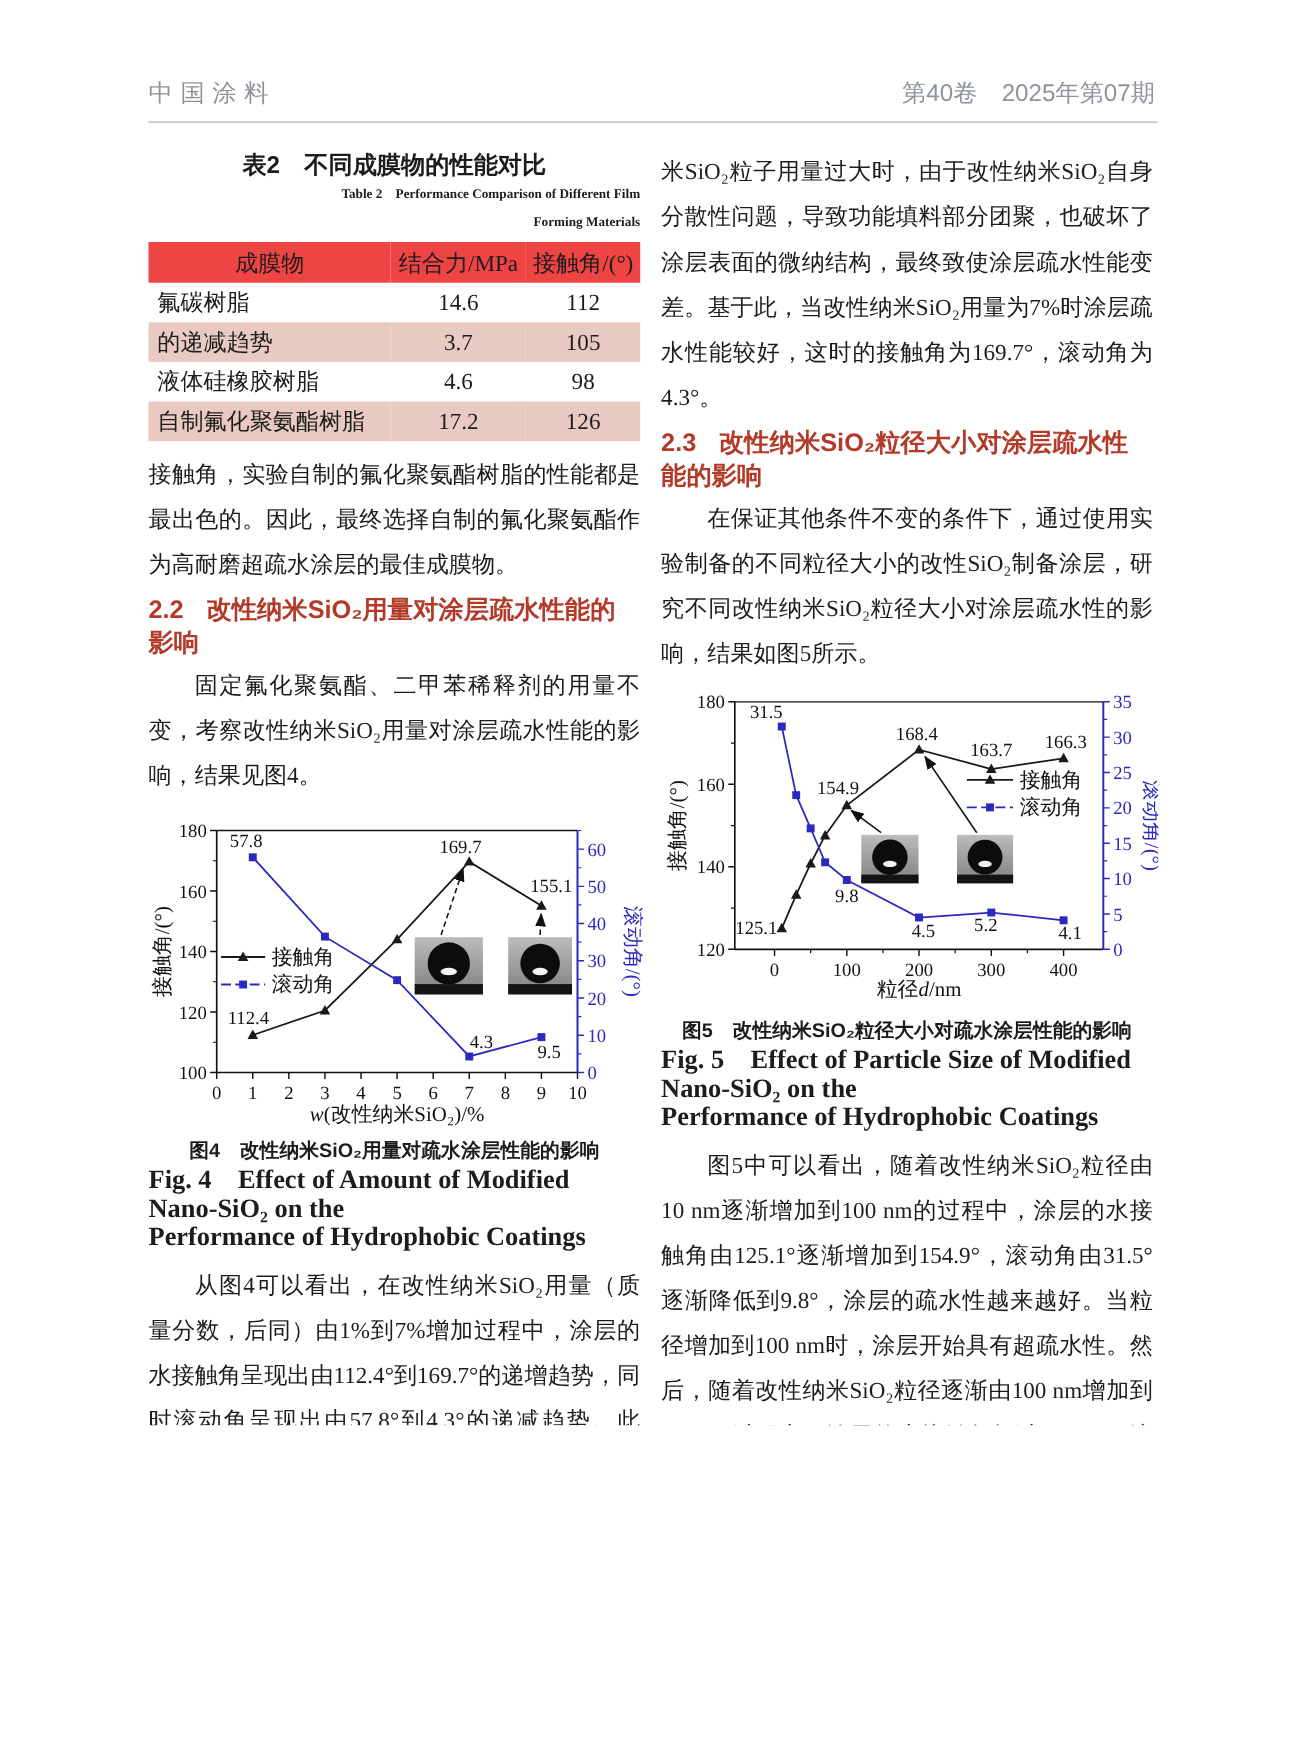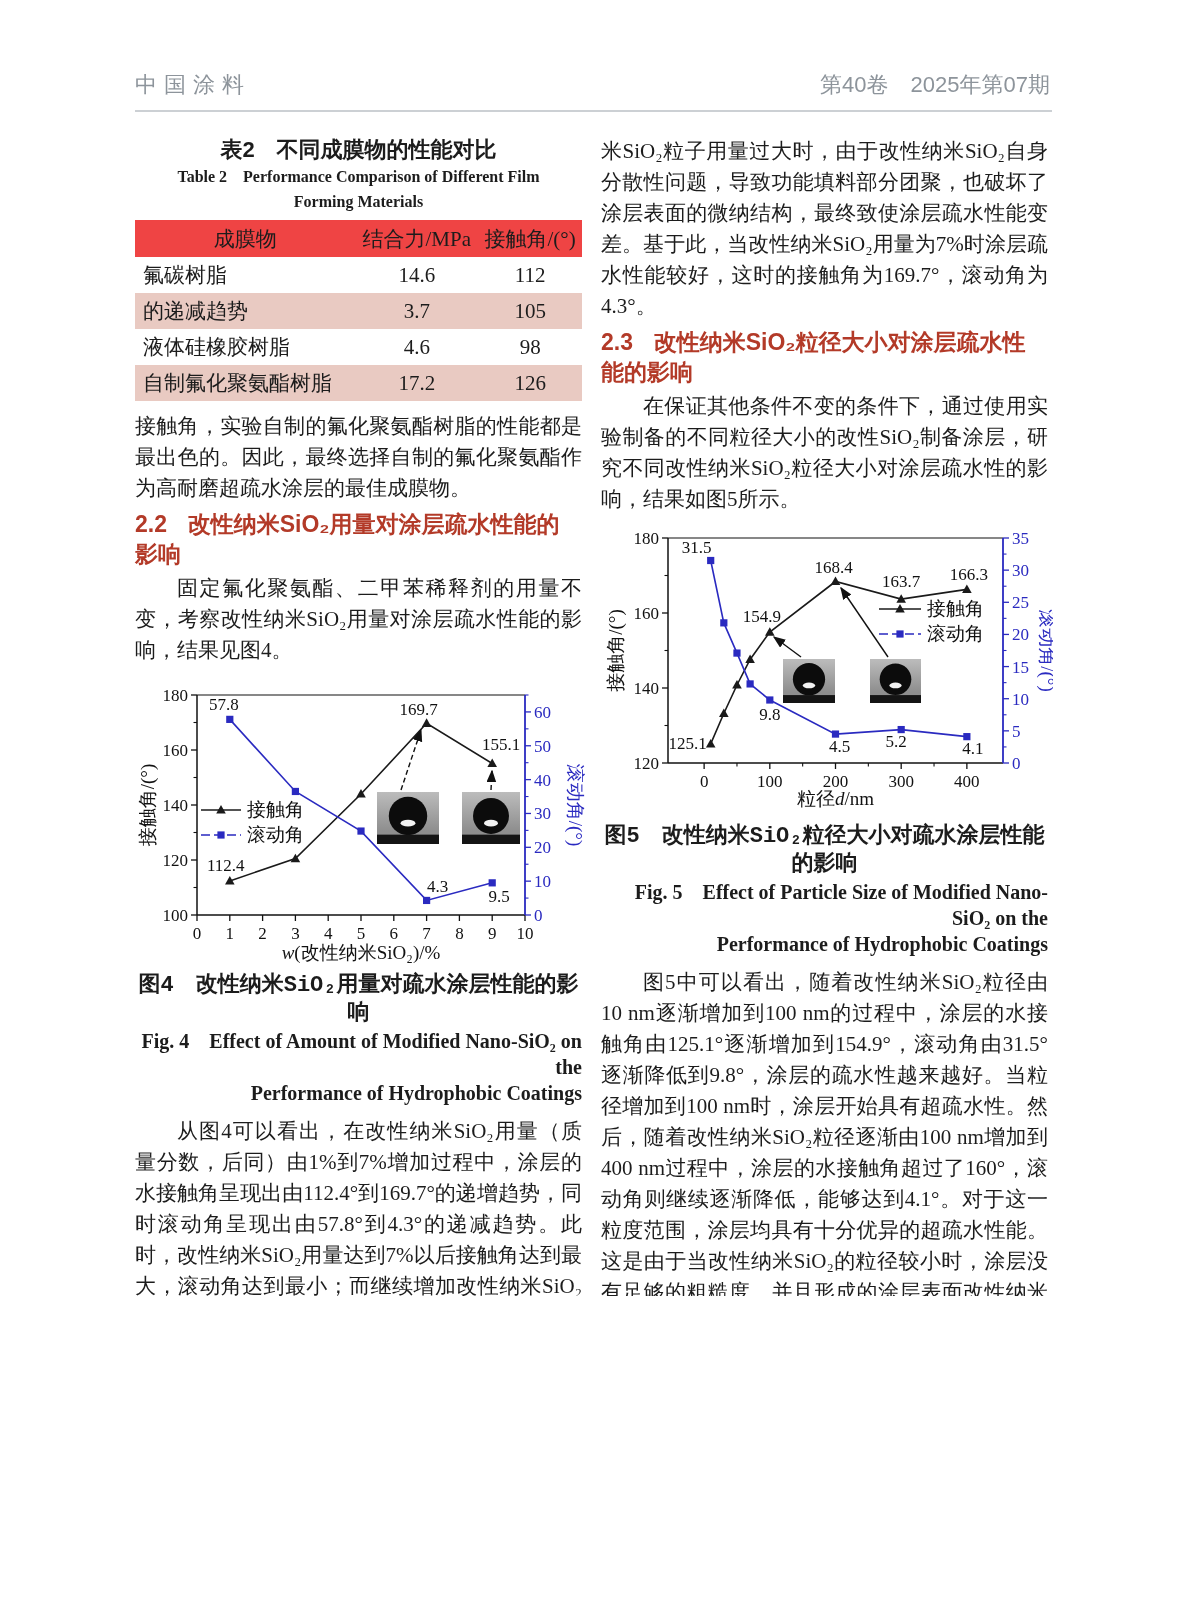--- a/index.html
+++ b/index.html
@@ -5,40 +5,40 @@
   html,body{margin:0;padding:0;background:#ffffff;}
   .page{position:relative;width:1187px;height:1296px;background:#fff;overflow:hidden;
         font-family:"Liberation Serif",serif;color:#1c1c1c;}
   .page-header{display:flex;justify-content:space-between;align-items:flex-end;
         padding:70px 137px 10px 135px;color:#8d949b;
         font-family:"Liberation Sans",sans-serif;font-size:22px;}
   .journal{letter-spacing:7px;}
   .header-rule{border-top:2px solid #ccd0d4;margin:0 135px;}
   .columns{display:flex;gap:19px;padding:0 137px 0 135px;margin-top:24px;}
   .col{width:447px;}
-  p.body{margin:0;font-size:21px;line-height:31px;text-align:justify;text-indent:2em;}
+  p.body{margin:0;font-size:21px;line-height:41px;text-align:justify;text-indent:2em;}
   p.body.no-indent{text-indent:0;}
   h3.sec{margin:5px 0 4px;font-family:"Liberation Sans",sans-serif;font-weight:bold;
         font-size:23px;line-height:30px;color:#b33a28;}
   h3.sec .num{margin-right:.9em;}
   .tbl-title-zh{font-family:"Liberation Sans",sans-serif;font-weight:bold;font-size:22px;
         line-height:28px;text-align:center;}
-  .tbl-title-en{font-family:"Liberation Serif",serif;font-weight:bold;font-size:16px;
-        line-height:25px;text-align:center;}
+  .tbl-title-en{font-family:"Liberation Serif",serif;font-weight:bold;font-size:12px;
+        line-height:25px;text-align:right;}
   table.data-table{width:100%;border-collapse:collapse;margin:6px 0 10px;font-size:21px;}
   table.data-table th{background:#ef4444;font-weight:normal;height:35px;text-align:center;}
   table.data-table td{height:34px;text-align:center;margin-top:32px;}
   table.data-table td:first-child{text-align:left;padding-left:8px;}
   table.data-table tbody tr:nth-child(2n){background:#e9cac2;}
   figure{margin:6px 0 4px;}
   figure svg{display:block;margin:0 auto;font-family:"Liberation Serif",serif;}
-  .cap-zh{font-family:Liberation Mono, monospace;font-weight:bold;font-size:22px;
+  .cap-zh{font-family:Liberation Sans, sans-serif;font-weight:bold;font-size:18px;
         line-height:28px;text-align:center;margin-top:2px;}
-  .cap-en{font-family:"Liberation Serif",serif;font-weight:bold;font-size:20px;
-        line-height:26px;text-align:right;}
+  .cap-en{font-family:"Liberation Serif",serif;font-weight:bold;font-size:24px;
+        line-height:26px;text-align:left;}
   .fig-gap{height:6px;}
   .page-footer{position:absolute;left:135px;top:1494px;display:flex;align-items:center;}
   .pageno{font-size:30px;color:#3c5c8c;}
   .footer-bar{width:4px;height:48px;background:#2c4a75;margin:0 11px 0 13px;}
   .footer-text{display:flex;flex-direction:column;}
   .f-zh{font-family:"Liberation Sans",sans-serif;font-weight:bold;font-size:30px;
         line-height:28px;color:#3c5c8c;}
   .f-en{font-size:12px;color:#5d7ba3;letter-spacing:.5px;}
 </style>
 </head>

